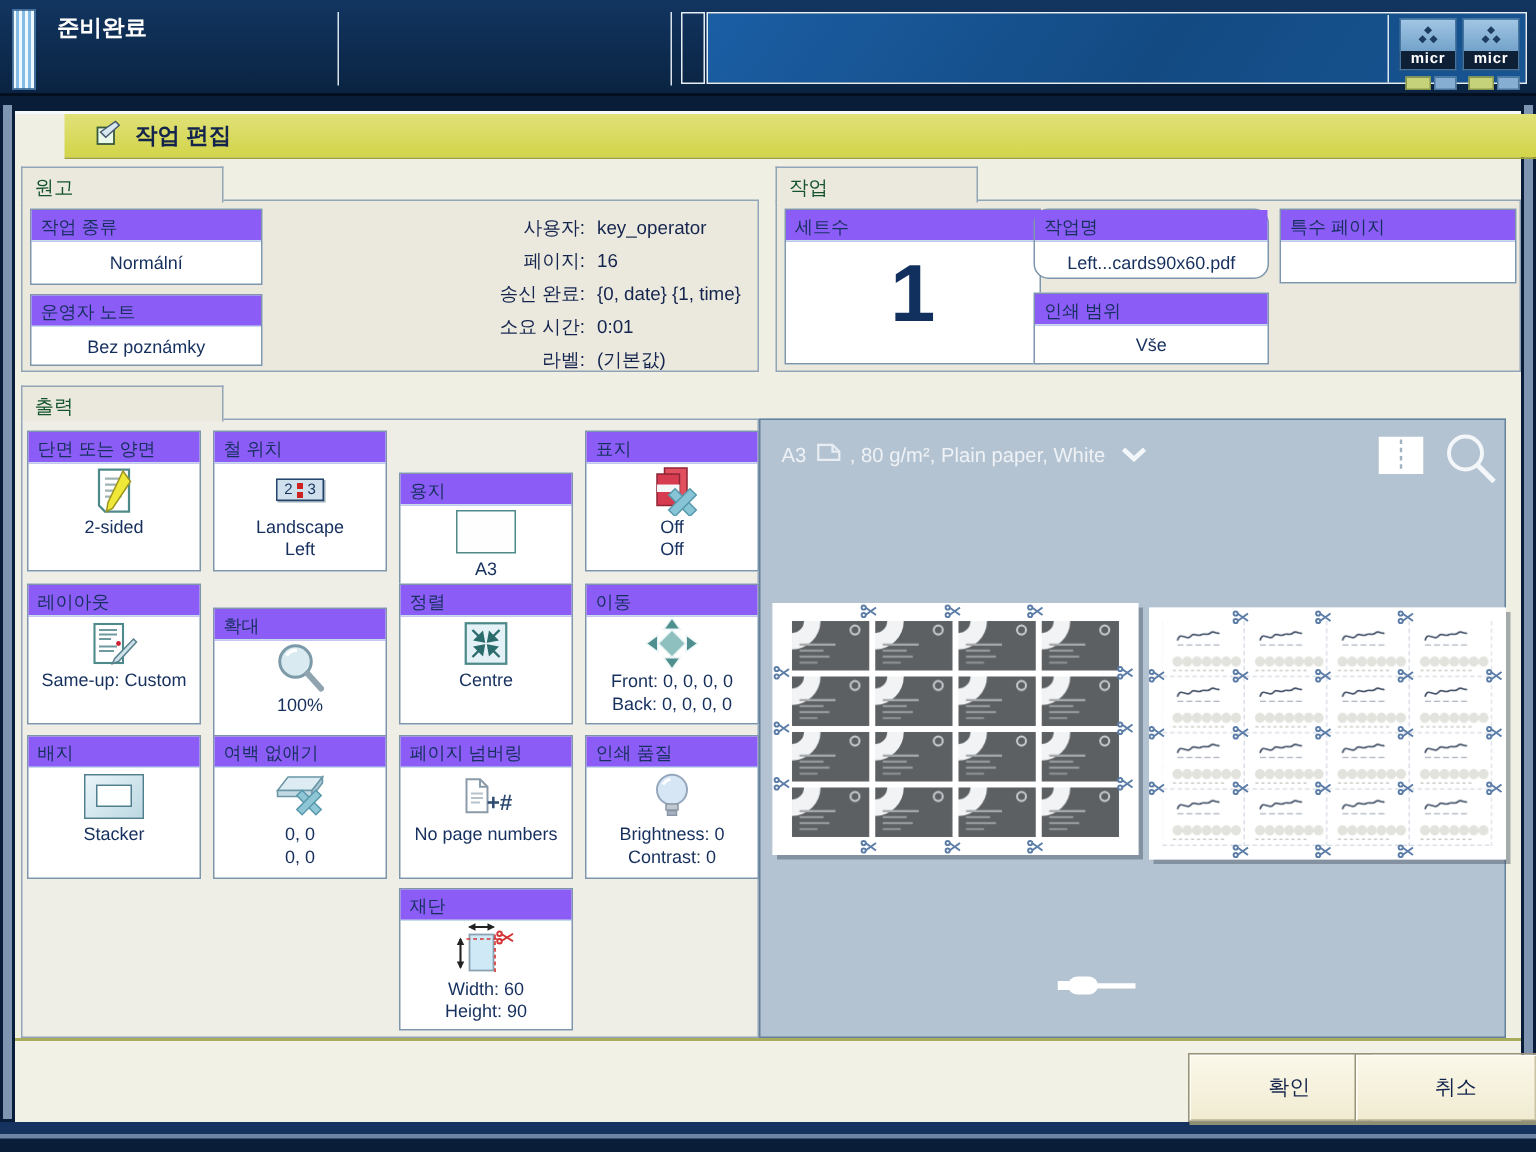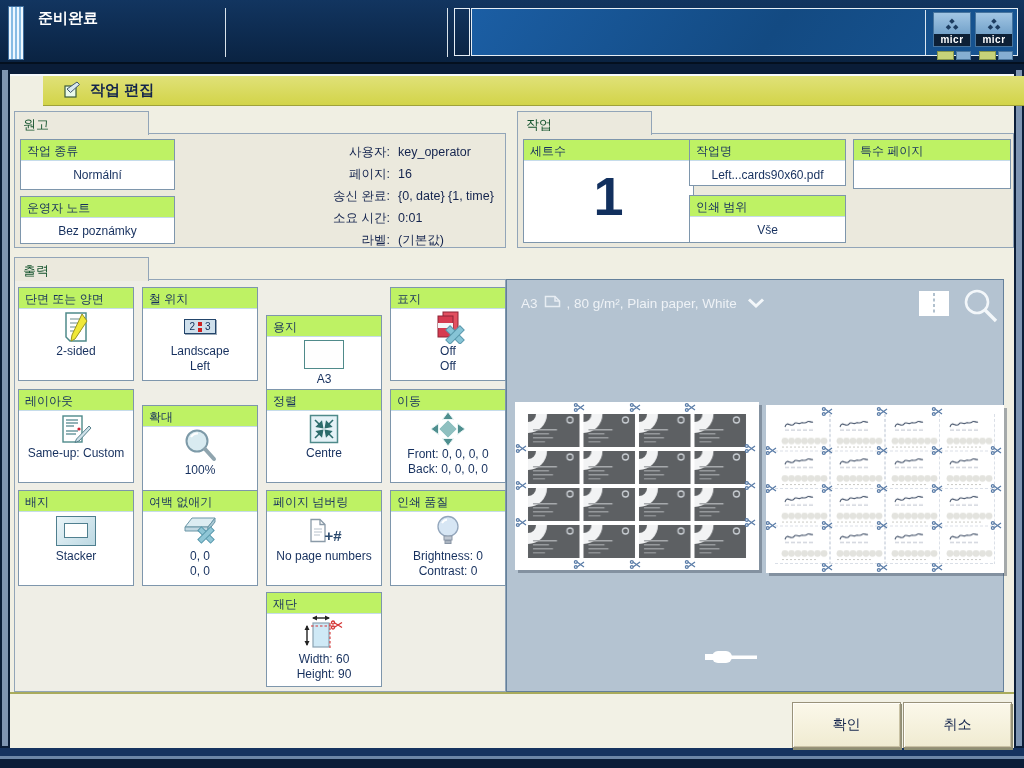--- a/index.html
+++ b/index.html
@@ -35,21 +35,21 @@
     display:flex;align-items:center;gap:9px;padding-left:20px;margin-left:33px;}
   .title-text{font-size:15px;font-weight:bold;color:#13244c;}
   
   .gtab{position:absolute;height:24px;width:135px;background:#ebe9dd;border:1px solid #92a5b8;border-bottom:none;
     box-sizing:border-box;font-size:13px;color:#14532d;padding:4px 16px 0 8px;z-index:2;}
   .group{position:absolute;background:#ebe9dd;border:1px solid #92a5b8;box-sizing:border-box;z-index:1;}
   .group-out{background:#efeee6;}
   
   .tile{position:absolute;background:#fff;border:1px solid #7e96ac;box-sizing:border-box;
     display:flex;flex-direction:column;z-index:3;}
-  .tile-h{height:21px;background:#bef264;border-bottom:1px solid #c6dcea;font-size:12px;color:#16305e;
+  .tile-h{height:21px;background:#8b5cf6;border-bottom:1px solid #c6dcea;font-size:12px;color:#16305e;
     padding:3px 0 0 6px;box-sizing:border-box;white-space:nowrap;overflow:hidden;flex:none;}
   .tile-ic{flex:1;display:flex;align-items:center;justify-content:center;}
   .tile-v{min-height:33px;text-align:center;font-size:12px;color:#16305e;line-height:15px;padding-bottom:3px;flex:none;}
   .tile-v span{display:block;min-height:15px;}
   .big-num{font-size:54px;font-weight:600;color:#12305e;text-align:center;margin-top:4px;}
   
   .info-block{position:absolute;left:268px;top:141px;width:236px;z-index:3;}
   .info-row{display:flex;line-height:22px;font-size:12.5px;color:#14244e;}
   .info-row .il{width:122px;text-align:right;}
   .info-row .iv{margin-left:8px;white-space:nowrap;}
@@ -71,21 +71,21 @@
     color:#eef2f6;font-size:13.5px;white-space:nowrap;}
   .spread-ic{position:absolute;left:412px;top:11px;}
   .mag-ic{position:absolute;left:455px;top:7px;}
   .sheet{position:absolute;background:#fff;box-shadow:3px 3px 0 rgba(72,84,100,.45);}
   .plug{position:absolute;left:198px;top:369px;}
   
   .footer{position:absolute;left:10px;top:692px;width:1004px;height:56px;background:#f2f1e5;
     border-top:2px solid #a9ab5c;box-sizing:border-box;z-index:4;}
   .btn{position:absolute;width:107px;height:44px;background:linear-gradient(#fbf8ea,#f0ebd1);
     border:1px solid #99927a;box-shadow:inset 1px 1px 0 #fffef8,inset -1px -1px 0 #c9c2a4,1px 2px 0 #8f8f73;
-    display:flex;align-items:center;justify-content:center;font-size:14px;color:#13244c;z-index:5;cursor:default;}
+    display:flex;align-items:center;justify-content:center;font-size:14px;color:#13244c;z-index:5;cursor:default;padding-left:13px;}
 </style>
 </head>
 <body>
 
 <div class="screen">
 
   <div class="topbar">
     <div class="stripes"></div>
     <div class="status-text">준비완료</div>
     <div class="tb-line" style="left:225px;"></div>
@@ -173,21 +173,21 @@
       </div>
   </div>
 
   <div class="gtab" style="left:517px;top:111px;">작업</div>
   <div class="group" style="left:517px;top:133px;width:497px;height:115px;"></div>
 
   <div class="tile" style="left:523px;top:139px;width:171px;height:104px;">
     <div class="tile-h">세트수</div>
     <div class="big-num">1</div>
   </div>
-  <div class="tile" style="left:689px;top:139px;width:157px;height:47px;">
+  <div class="tile" style="left:689px;top:139px;width:157px;height:47px;border-radius:10px;">
     <div class="tile-h">작업명</div>
     <div class="tile-v" style="padding-top:7px;">
         <span>Left...cards90x60.pdf</span>
       </div>
   </div>
   <div class="tile" style="left:689px;top:195px;width:157px;height:48px;">
     <div class="tile-h">인쇄 범위</div>
     <div class="tile-v" style="padding-top:6px;">
         <span>Vše</span>
       </div>

